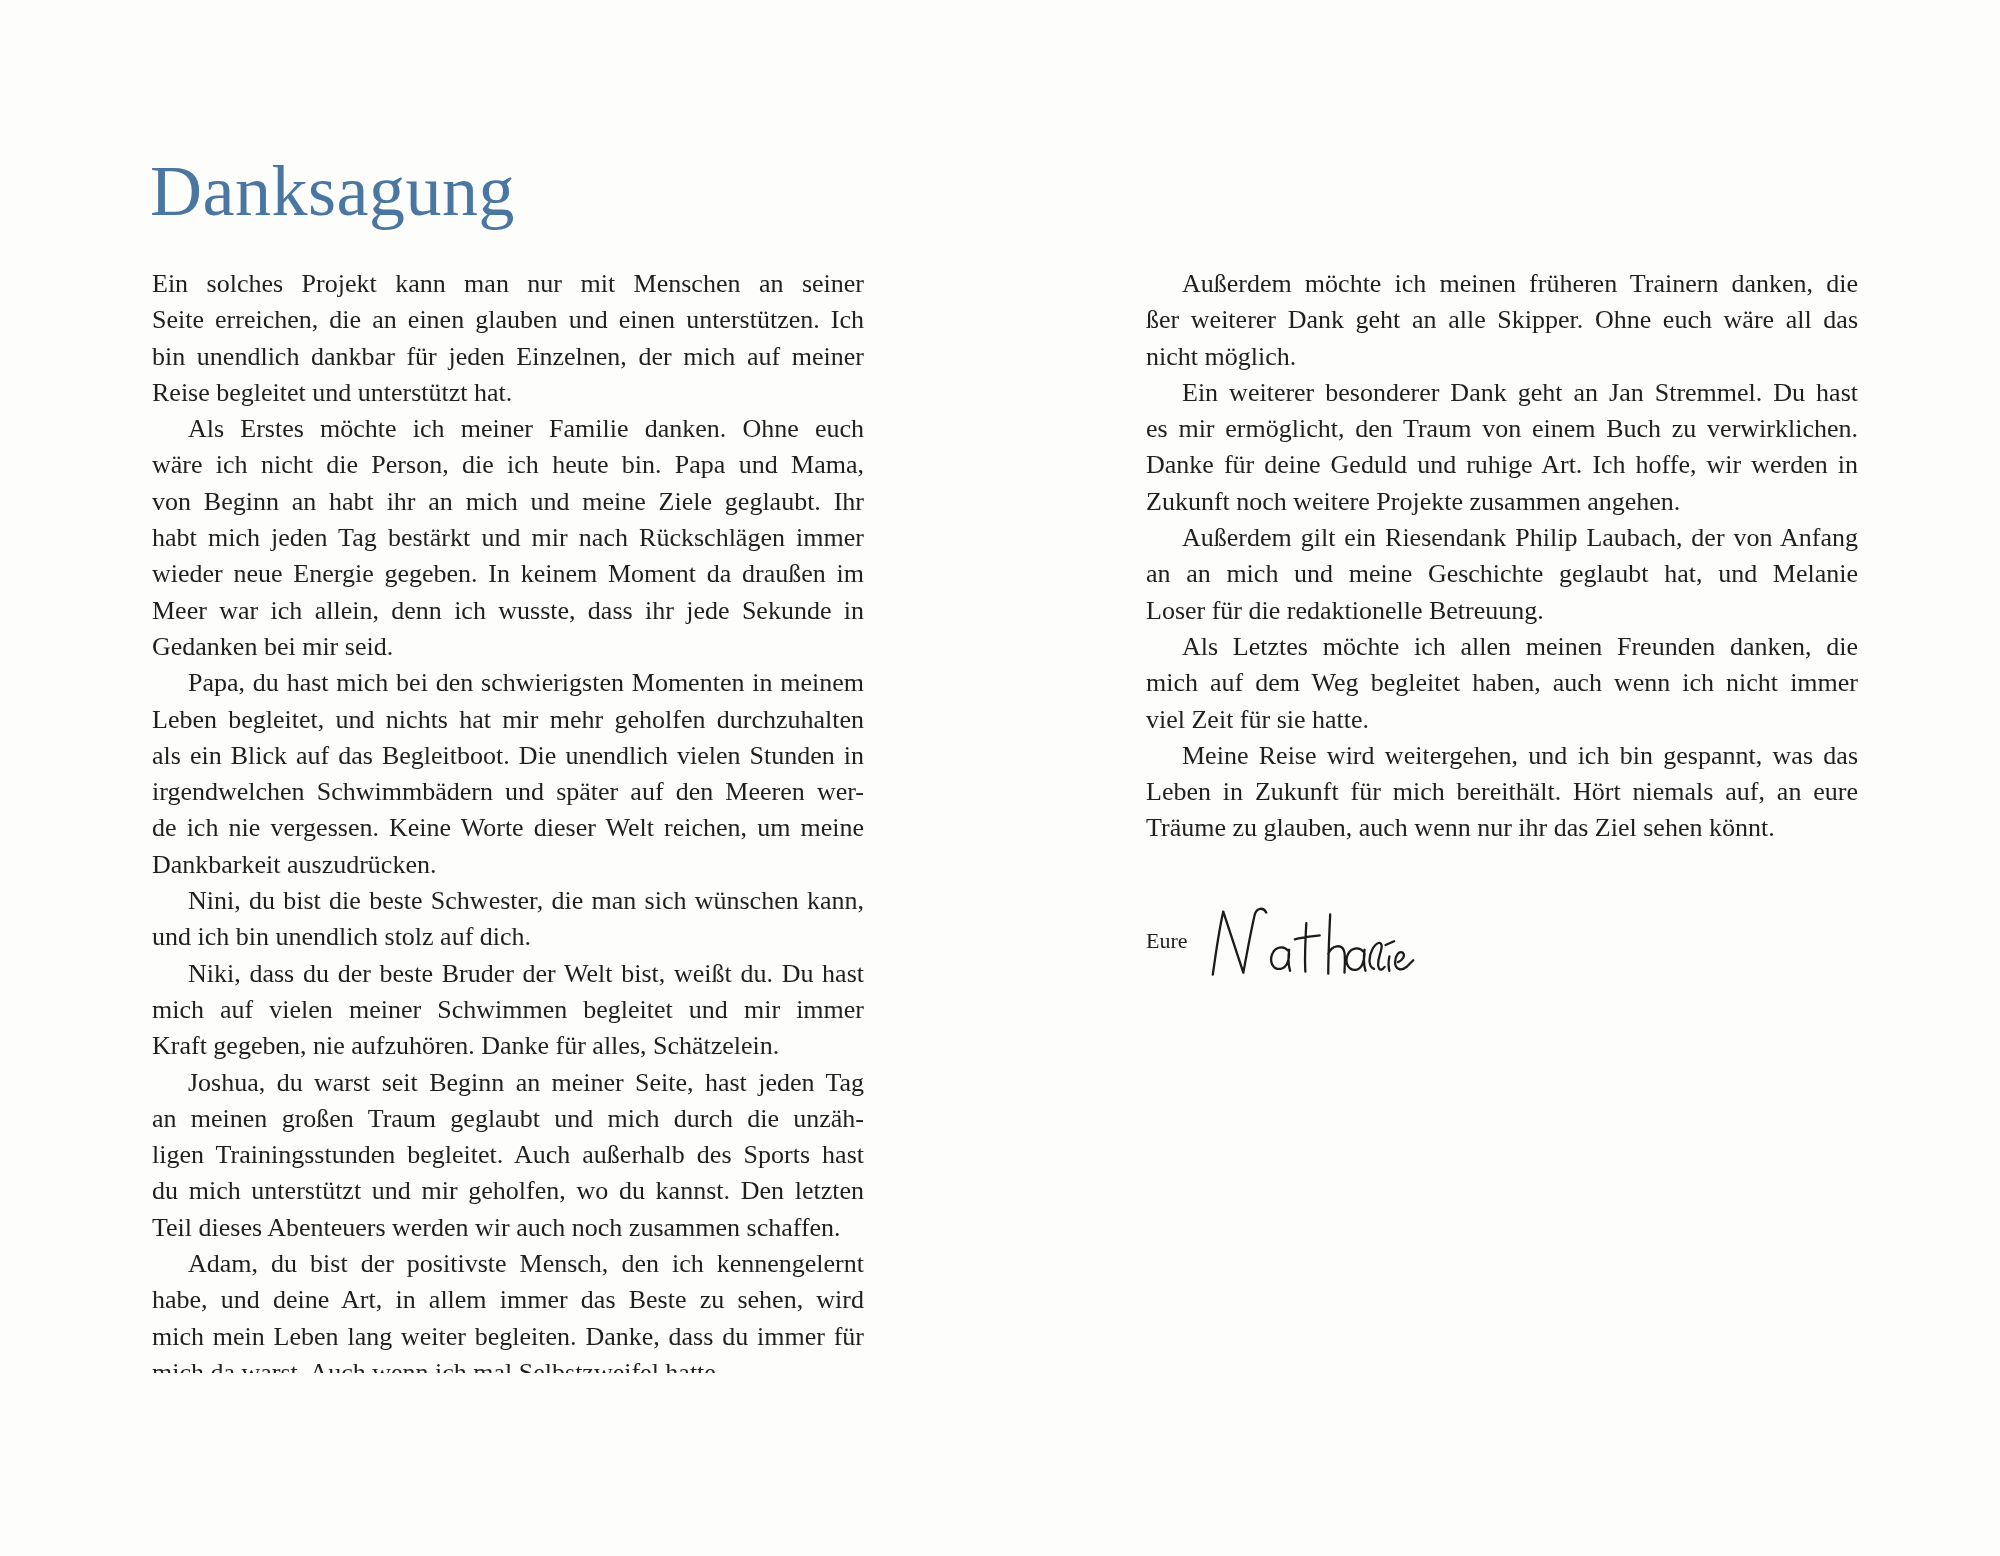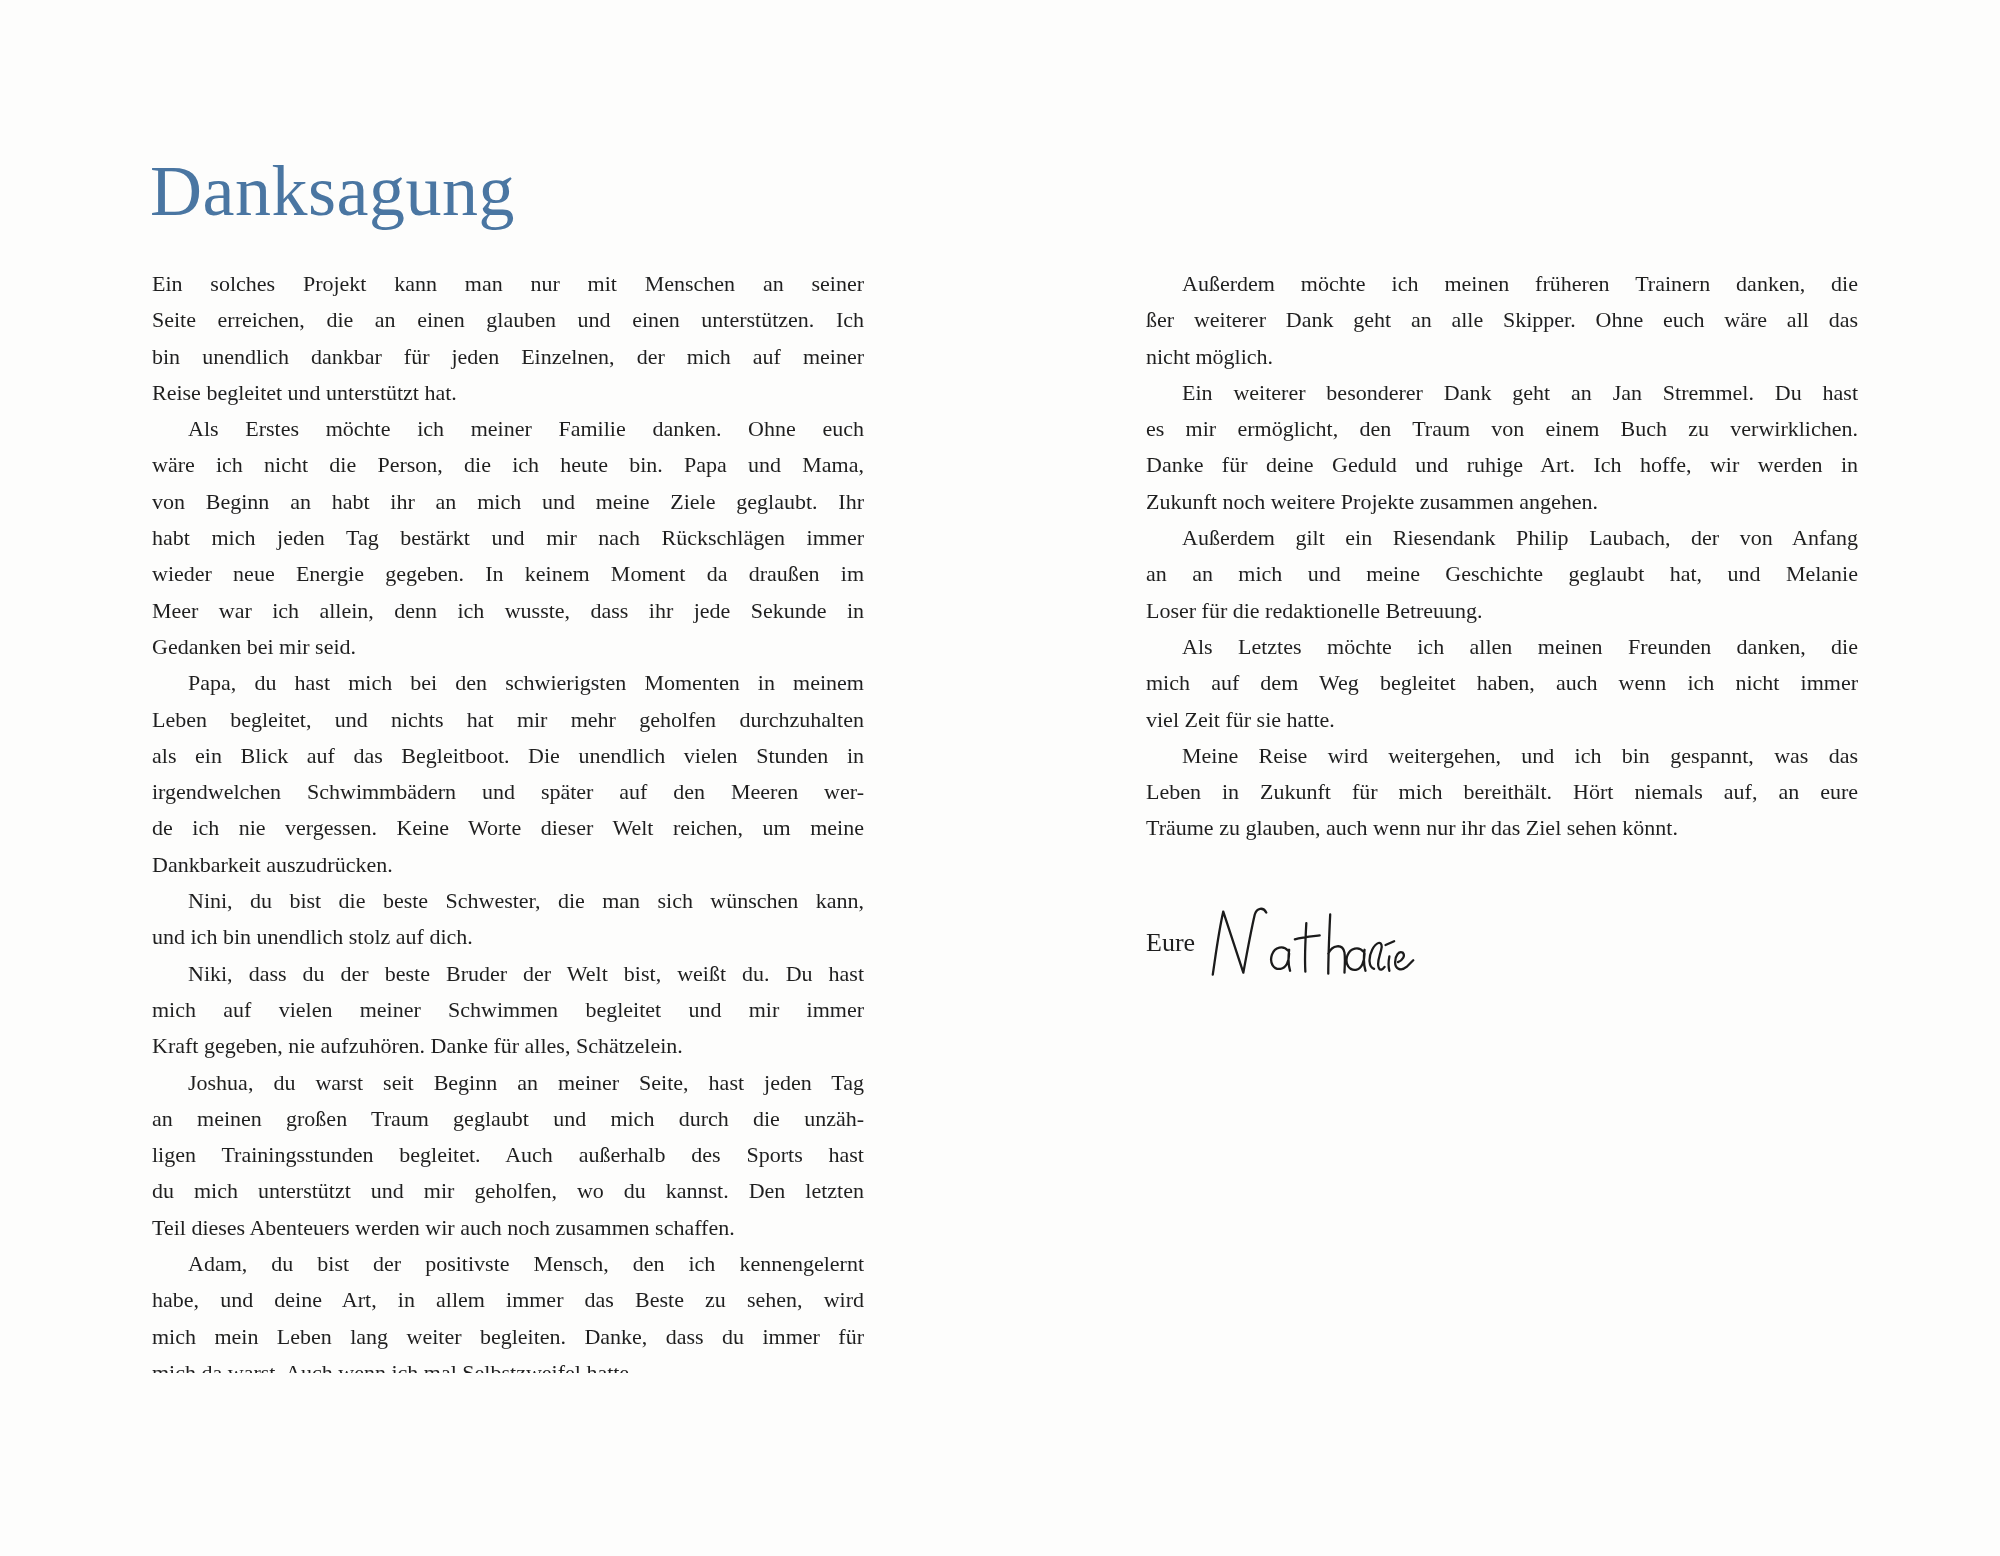--- a/index.html
+++ b/index.html
@@ -1,28 +1,28 @@
 <!DOCTYPE html>
 <html><head>
 <meta charset="utf-8">
 <style>
   html,body{margin:0;padding:0;background:#fdfdfc;}
   .spread{position:relative;width:2000px;height:1373px;background:#fdfdfc;overflow:hidden;
           font-family:"Liberation Serif", serif;}
   .title{position:absolute;left:150px;top:155px;margin:0;font-weight:400;
          font-size:72px;line-height:1;letter-spacing:0.5px;font-family:"Liberation Serif", serif;}
-  .column{position:absolute;width:712px;font-size:22px;line-height:36.3px;color:#1f1f1f;}
+  .column{position:absolute;width:712px;font-size:26px;line-height:36.3px;color:#1f1f1f;}
   .col-left{left:152px;top:266px;}
   .col-right{left:1146px;top:266px;}
   .para{margin:0;}
   .line{text-align:justify;text-align-last:justify;-moz-text-align-last:justify;}
   .line.last{text-align-last:left;-moz-text-align-last:left;}
   .line.indent{text-indent:36px;}
   .signature{position:absolute;left:1146px;top:902px;width:420px;height:92px;}
-  .sig-salutation{position:absolute;left:0;top:26px;font-size:26px;color:#1f1f1f;}
+  .sig-salutation{position:absolute;left:0;top:26px;font-size:22px;color:#1f1f1f;}
   .sig-svg{position:absolute;left:62px;top:0;width:210px;height:86px;}
   .sig-svg path{fill:none;stroke:#1b1b1b;stroke-width:2.4;stroke-linecap:round;stroke-linejoin:round;}
   .pagenum{position:absolute;top:1452px;font-family:"Liberation Sans", sans-serif;
            font-size:28px;line-height:1;color:#be185d;}
   .pn-left{left:80px;}
   .pn-right{right:75px;text-align:right;}
 </style>
 </head>
 <body>
 

